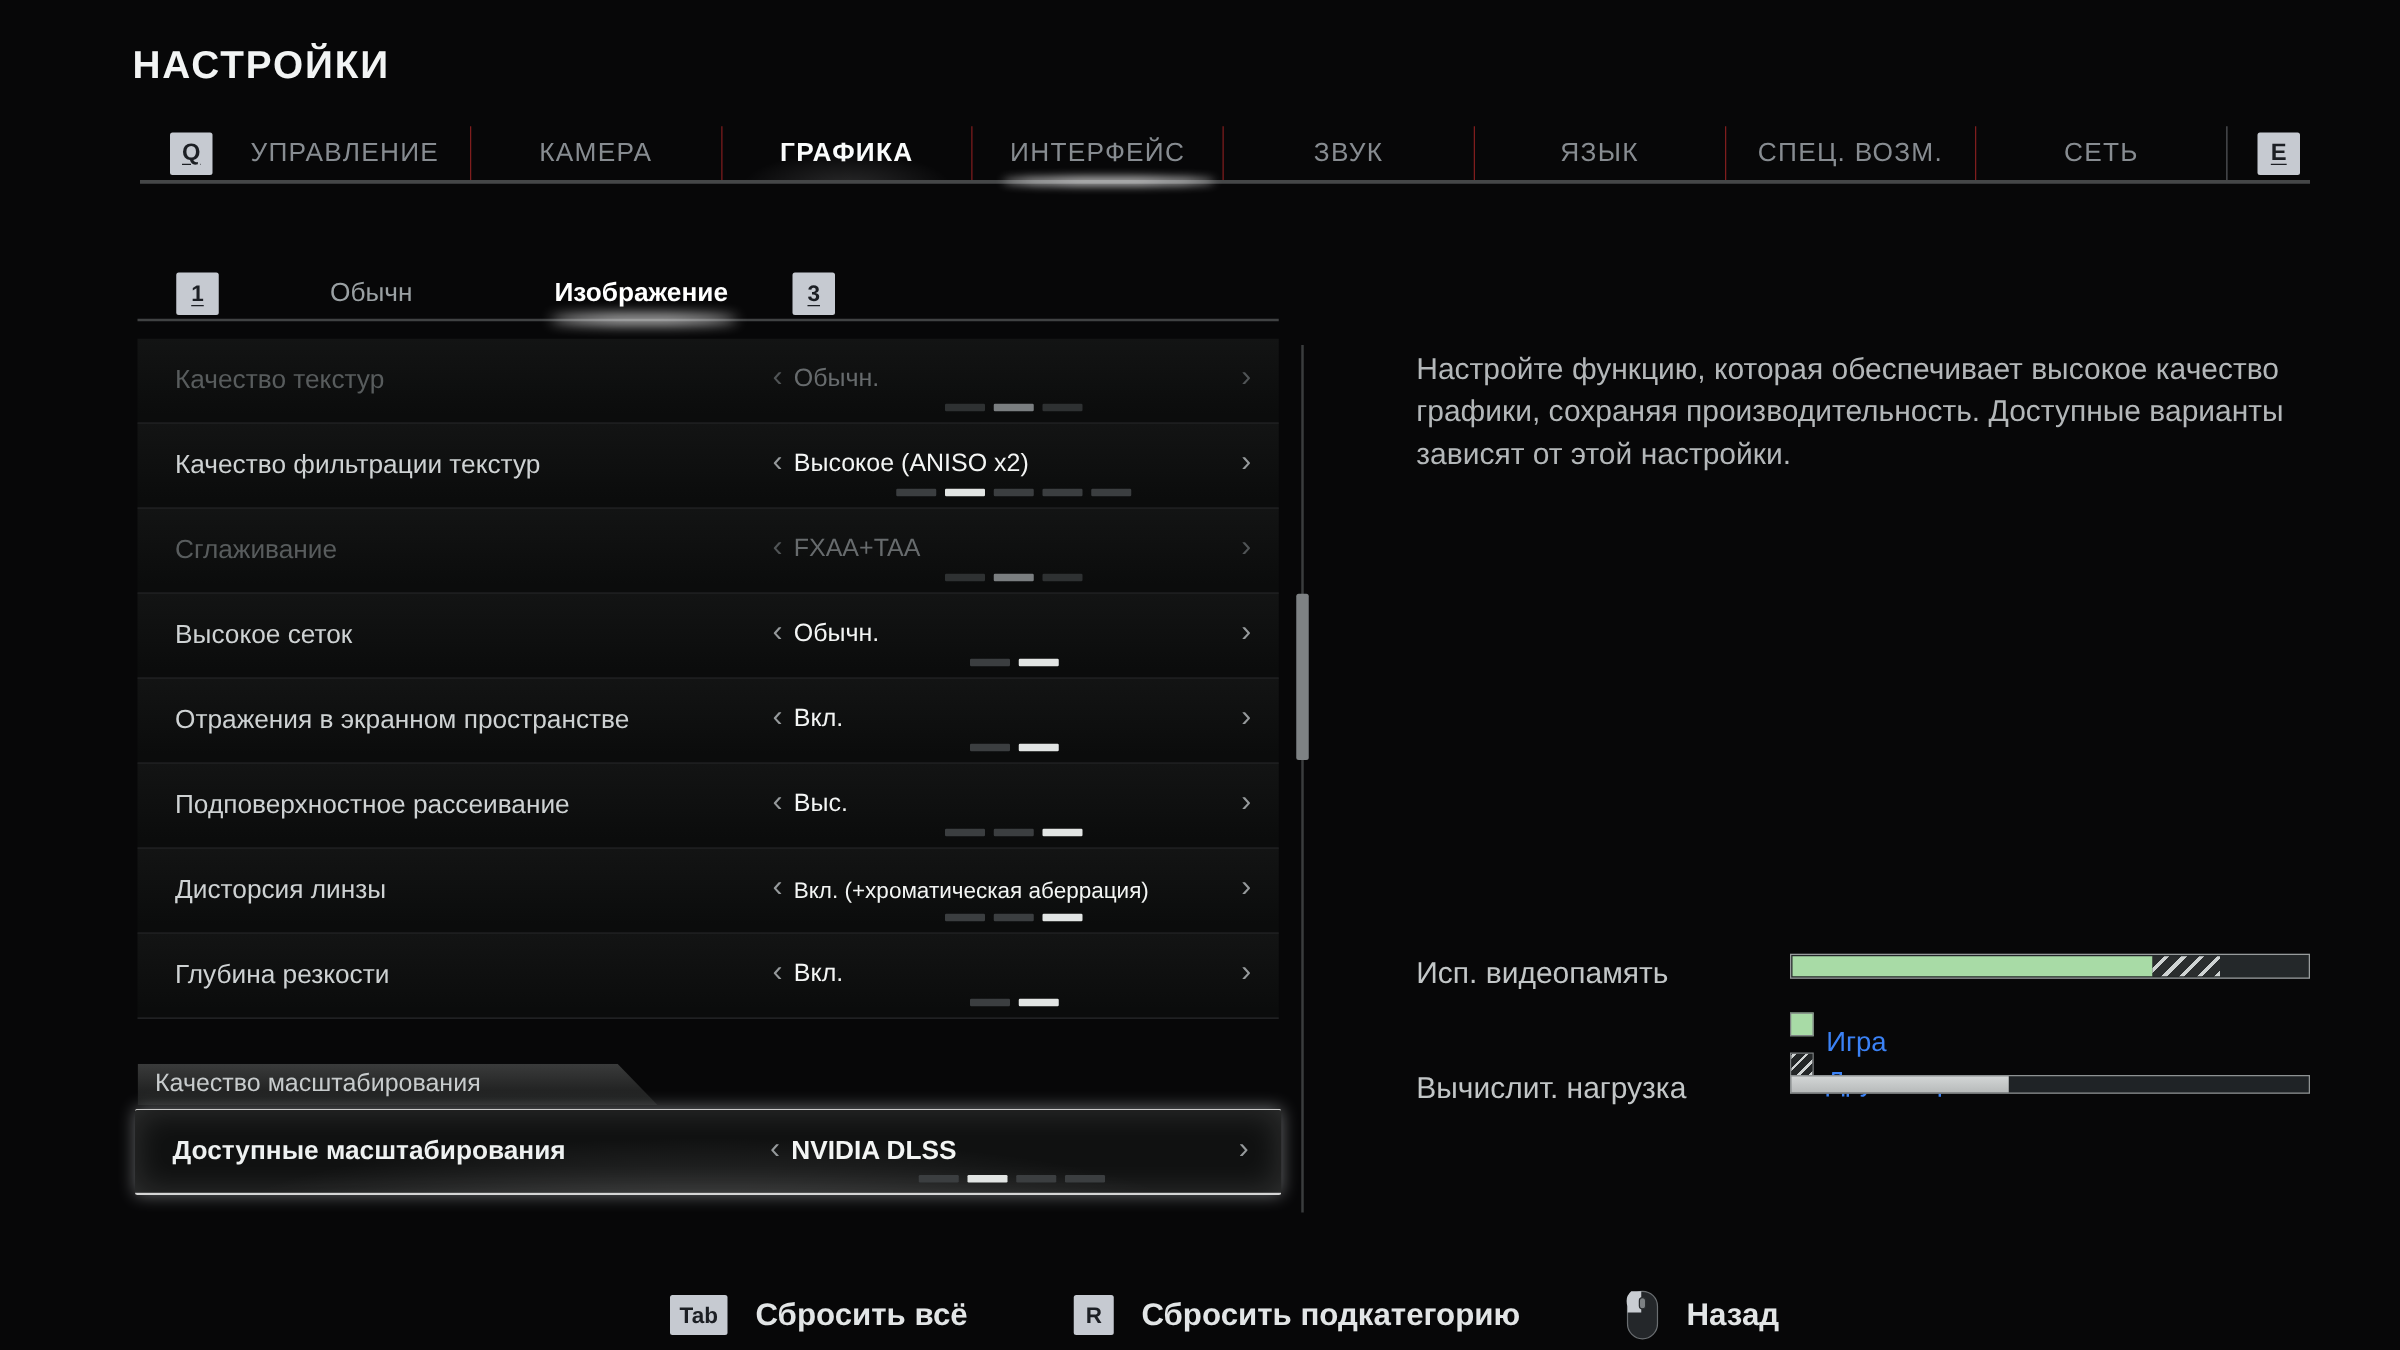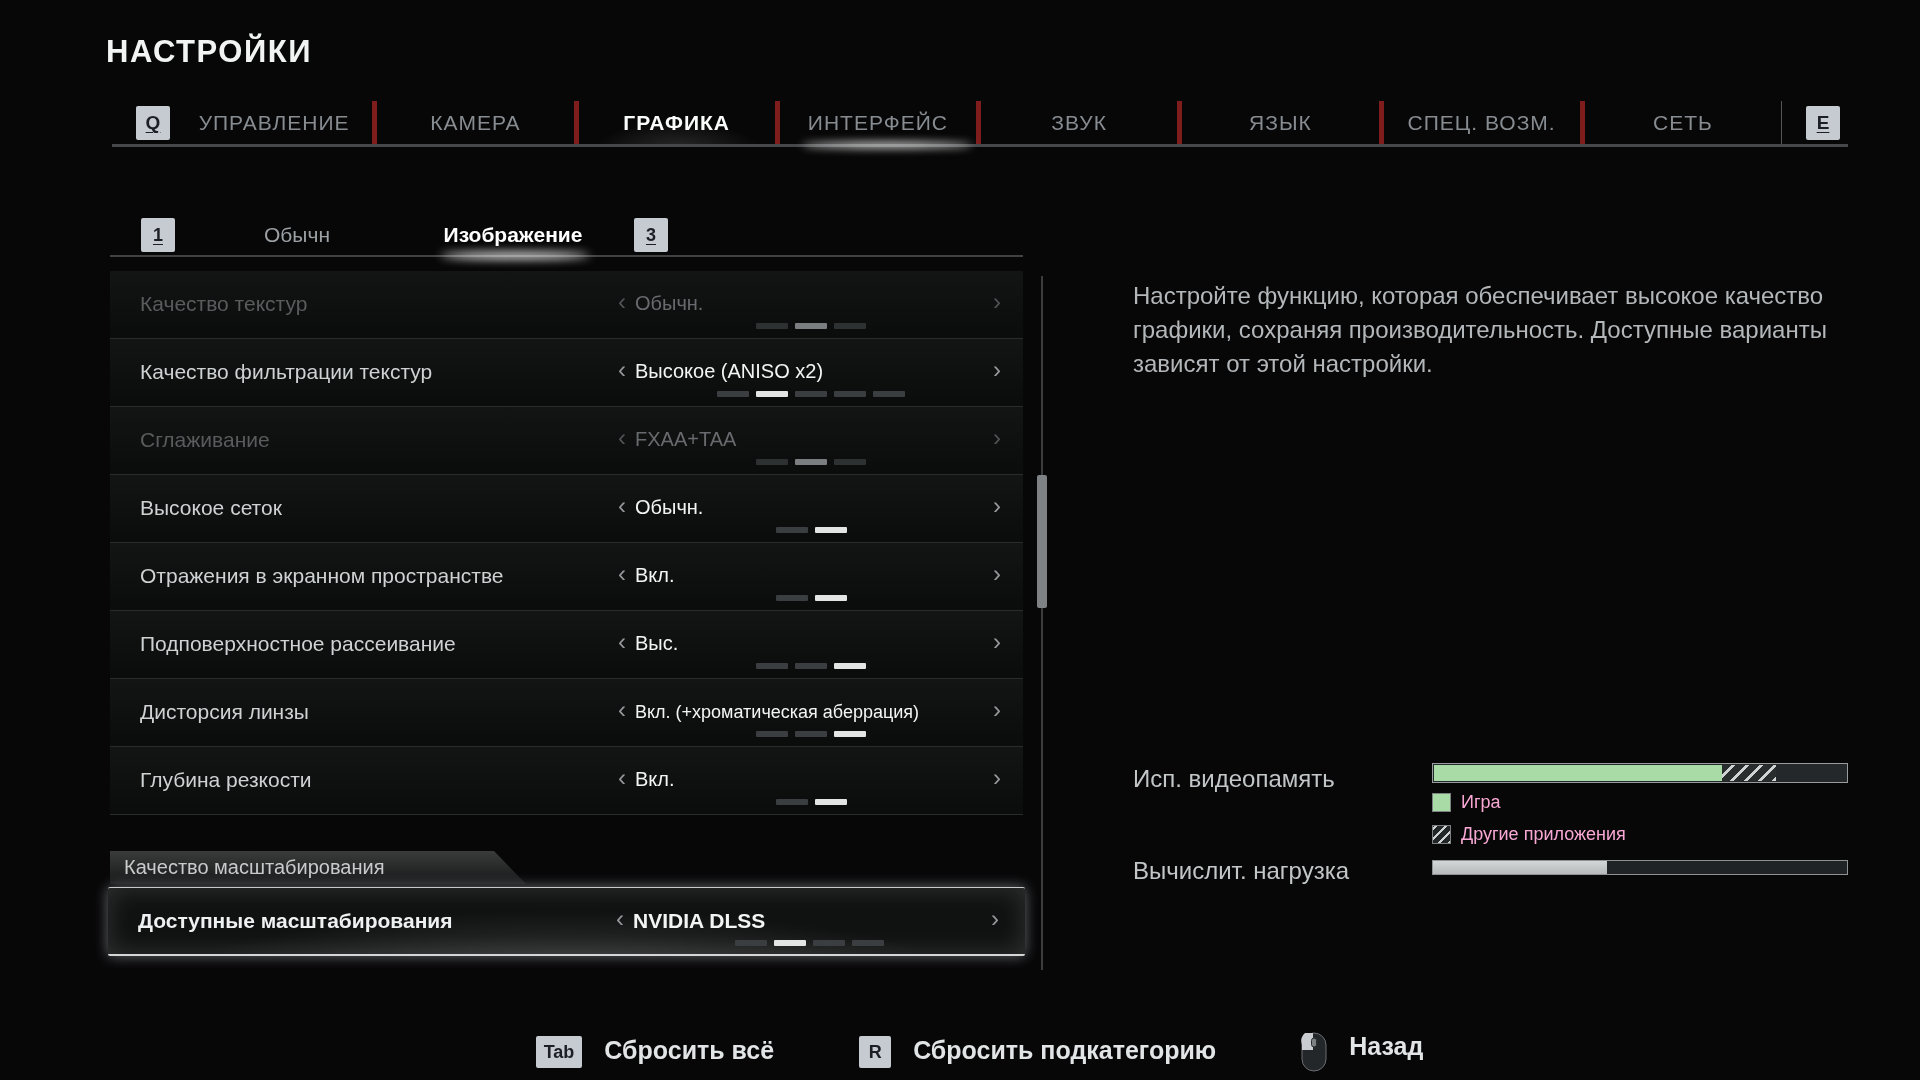--- a/index.html
+++ b/index.html
@@ -10,21 +10,21 @@
   
   #page-title { left:106px; top:34px; font-size:31px; font-weight:600; color:#f2f4f4; letter-spacing:1.5px; }
 
   
   #tab-bar { left:130px; top:101px; width:1716px; height:44px; display:flex; align-items:center; }
   .key-badge { background:#c6cad1; color:#1c1f24; font-size:19px; font-weight:700;
     min-width:34px; height:34px; display:flex; align-items:center; justify-content:center;
     border-radius:2px; text-decoration:underline; text-underline-offset:3px; }
   #tab-bar .key-badge { margin:0 6px; }
   .tab { flex:1; text-align:center; font-size:21px; letter-spacing:1px; color:#878c91;
-    height:44px; line-height:44px; border-left:5px solid #7f1d1d; }
+    height:44px; line-height:44px; border-left:1px solid #7f1d1d; }
   .tab:first-of-type { border-left:none; }
   #tab-e-badge { border-left:1px solid #54575a; padding-left:18px; height:44px; display:flex; align-items:center; }
   .tab.active { color:#fafcfc; font-weight:600;
     background:radial-gradient(ellipse 60% 90% at 50% 110%, rgba(255,255,255,0.14), transparent 70%); }
   #tab-underline { left:112px; top:144px; width:1736px; height:3px; background:#454748; }
   #tab-glow { left:802px; top:142px; width:170px; height:6px; background:#ffffff;
     border-radius:50%; filter:blur(4px); opacity:.9; }
 
   
   #subtab-bar { left:110px; top:213px; width:913px; height:44px; }
@@ -84,30 +84,30 @@
     background:#24282a; padding:1px; position:absolute; }
   #vram-bar .inner { position:relative; width:100%; height:100%; background:#24282a; }
   #vram-bar-game { position:absolute; left:0; top:0; height:100%; background:#a8dba6; }
   #vram-bar-other { position:absolute; top:0; height:100%;
     background:repeating-linear-gradient(-45deg,#cfd3d3 0 3px,#2a2d2e 3px 10px); }
   .legend-row { display:flex; align-items:center; gap:10px; }
   #legend-game { left:1432px; top:792px; }
   #legend-other { left:1432px; top:824px; }
   .legend-swatch { width:19px; height:19px; border:1px solid #7d8182; }
   .legend-swatch.hatched { background:repeating-linear-gradient(-45deg,#cfd3d3 0 2px,#232627 2px 7px); }
-  .legend-label { font-size:18px; color:#f9a8d4; }
+  .legend-label { font-size:22px; color:#3b82f6;margin-top:29px; }
   #compute-label { left:1133px; top:857px; }
   #compute-bar { left:1432px; top:860px; width:416px; height:15px; border:1px solid #8e9293;
     background:#1f2326; position:absolute; }
   #compute-bar-fill { height:100%; background:linear-gradient(180deg,#d3d6d6,#b7baba); }
 
   
   #hint-bar { left:0; top:1032px; width:1920px; display:flex; justify-content:center;
     align-items:center; gap:46px; }
-  .hint { display:flex; align-items:flex-start; gap:22px;padding-left:39px; }
+  .hint { display:flex; align-items:center; gap:22px;padding-left:39px; }
   .hint .key-badge { text-decoration:none; font-size:18px; min-width:32px; height:32px; padding:0 8px; }
   .hint-label { font-size:25px; font-weight:600; color:#e2e5e6; }
   .mouse-icon svg { display:block; }
 </style>
 </head>
 <body>
 
 <div class="abs" id="page-title">НАСТРОЙКИ</div>
 
 <div class="abs" id="tab-bar">

